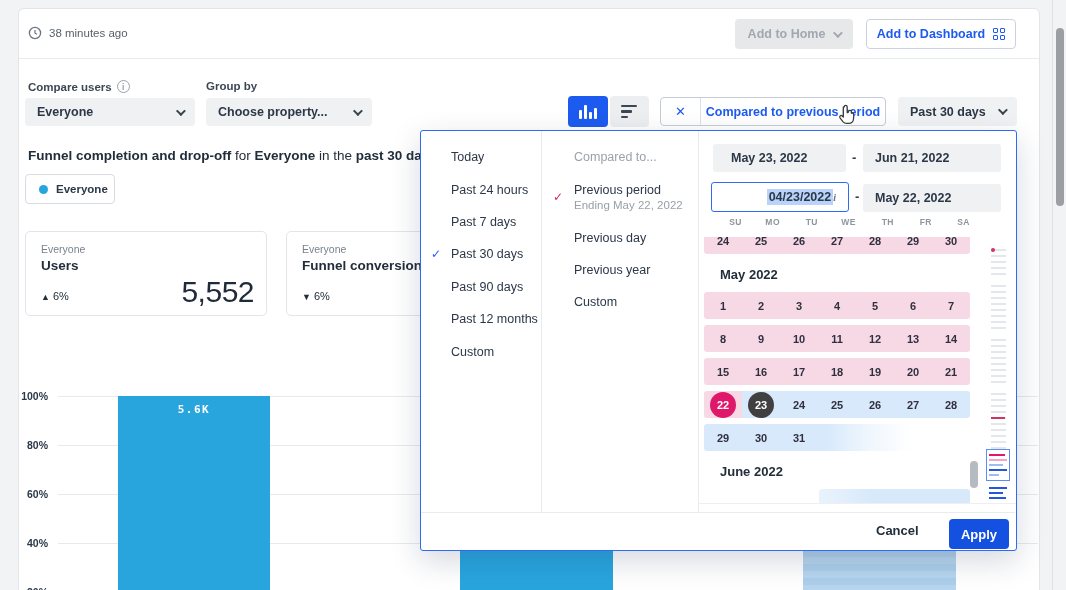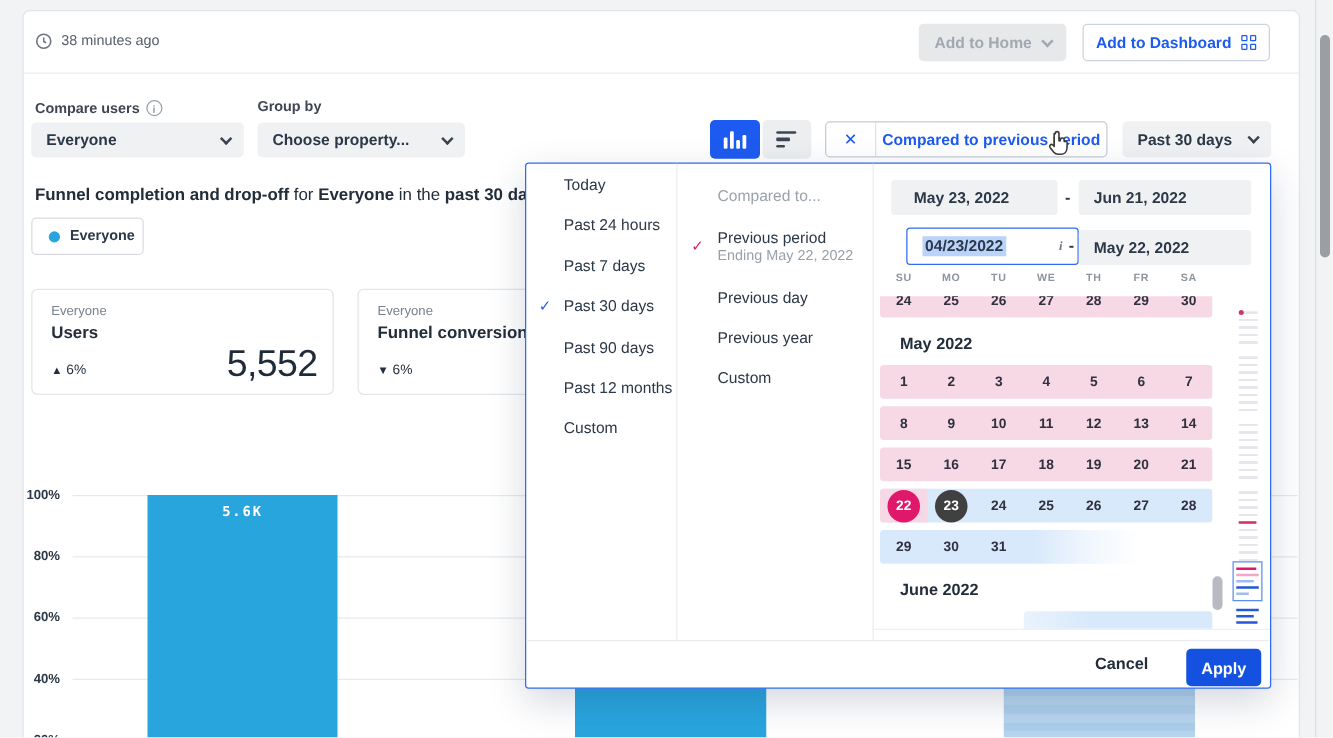--- a/index.html
+++ b/index.html
@@ -76,42 +76,42 @@
   .ytick { position:absolute; left:0; width:48px; text-align:right; font-size:10.5px; font-weight:700; color:#2b3847; z-index:1; }
   .bar { position:absolute; top:396px; height:204px; z-index:1; }
   .bar-label { position:absolute; top:7px; width:100%; text-align:center; color:#fff;
     font-family:"DejaVu Sans Mono",monospace; font-size:11px; font-weight:700; letter-spacing:1.5px; }
 
   
   .panel { position:absolute; left:420px; top:130px; width:597px; height:421px; background:#fff;
     border:1.5px solid #2e6bf2; border-radius:3px; z-index:20; box-shadow:0 10px 30px rgba(20,40,80,.18); }
   .col-div { position:absolute; top:0; width:1px; height:381px; background:#e9ebee; }
   .preset-col { position:absolute; left:0; top:0; width:120px; padding-top:10px; }
-  .pick-item { position:relative; height:32.4px; display:flex; padding-left:30px;
+  .pick-item { position:relative; height:32.4px; display:flex; align-items:center; padding-left:30px;
     font-size:12.5px; color:#2b3847; white-space:nowrap; }
   .pick-check { position:absolute; left:10px; font-size:12px; font-weight:700; color:#1d5bf0; }
   .compare-col { position:absolute; left:120px; top:0; width:157px; padding-top:10px; }
   .cmp-header { height:32.4px; display:flex; align-items:center; padding-left:33px; font-size:12.5px; color:#9aa2ab; }
   .cmp-item { position:relative; min-height:32.4px; display:flex; flex-direction:column; justify-content:center;
     padding-left:33px; font-size:12.5px; color:#2b3847; white-space:nowrap; }
   .cmp-item.big { height:48px; }
   .cmp-item .pick-check { left:12px; color:#d41f66; }
   .cmp-sub { font-size:11.5px; color:#98a0a9; margin-top:2px; }
 
   
   .inp { position:absolute; height:28px; background:#f0f1f3; border-radius:3px; display:flex; align-items:center;
     padding:0 12px; font-size:12.5px; font-weight:700; color:#2b3847; }
   .inp.edit { background:#fff; border:1.5px solid #2e6bf2; height:30px; justify-content:space-between; }
   .inp.edit .seltext { background:#b9d3fb; padding:1px 2px; }
   .inp.edit .i-ic { color:#6b7480; font-size:10px; font-style:italic; font-family:"Liberation Serif",serif; }
   .dash { position:absolute; font-size:13px; font-weight:700; color:#2b3847; }
 
   
   .weekday-row { position:absolute; left:283px; top:86px; width:266px; display:flex; }
-  .weekday-row span { flex:1; text-align:center; font-size:8.5px; font-weight:700; letter-spacing:.5px; color:#8d959e; }
+  .weekday-row span { flex:1; text-align:right; font-size:8.5px; font-weight:700; letter-spacing:.5px; color:#8d959e; }
 
   
   .cal-view { position:absolute; left:283px; top:106px; width:266px; height:266px; overflow:hidden; }
   .cal-bottom-line { position:absolute; left:277px; top:372px; width:318px; height:1px; background:#edeff2; }
   .month-label { font-size:13px; font-weight:700; color:#222e3a; margin:13px 0 9px 16px; height:16px; }
   .cal-row { position:relative; display:flex; height:27px; border-radius:3px; margin-bottom:6px; }
   .cal-row.compare { background:#f7d9e6; }
   .cal-row.primary { background:#d8e9fb; }
   .cal-row.primary-fade { background:linear-gradient(90deg,#d8e9fb 0 46%,rgba(216,233,251,.4) 62%,rgba(216,233,251,0) 78%); }
   .cal-row.partial-top { margin-top:-10px; }
@@ -305,21 +305,21 @@
         </div>
     </div>
 
     <div class="inp" style="left:292px; top:13px; width:133px;padding-left:18px;">
       <span>May 23, 2022</span>
     </div>
     <div class="dash" style="left:431px; top:19px;">-</div>
     <div class="inp" style="left:442px; top:13px; width:138px;align-items:center;">
       <span>Jun 21, 2022</span>
     </div>
-    <div class="inp edit" style="left:304px; top:51px; width:138px;">
+    <div class="inp edit" style="left:290px; top:51px; width:138px;justify-content:flex-end;">
       <span class="seltext">04/23/2022</span>
       <span class="i-ic">i</span>
     </div>
     <div class="dash" style="left:434px; top:58px;">-</div>
     <div class="inp" style="left:442px; top:53px; width:138px;">
       <span>May 22, 2022</span>
     </div>
 
     <div class="weekday-row" id="weekday-row">
         <span>SU</span>

